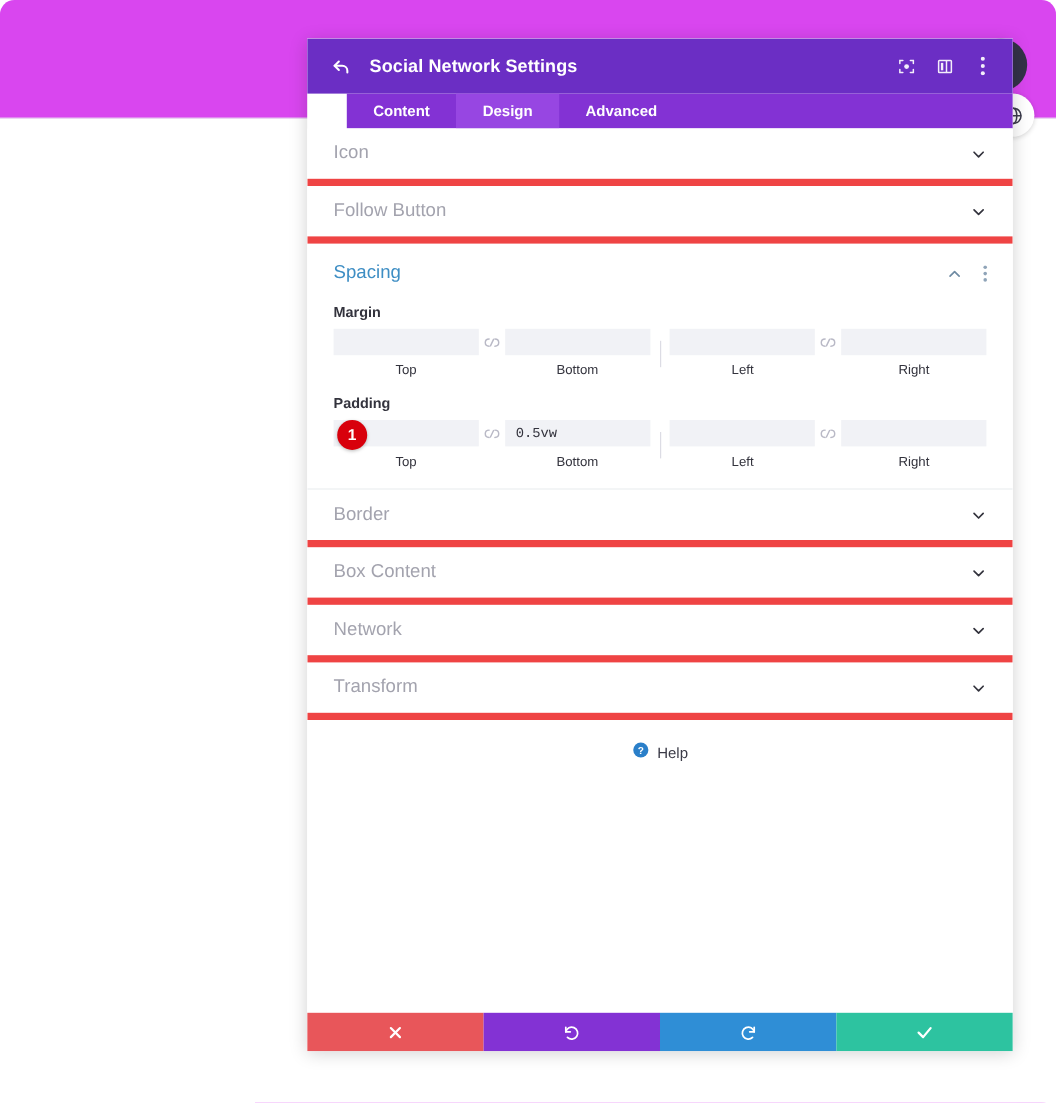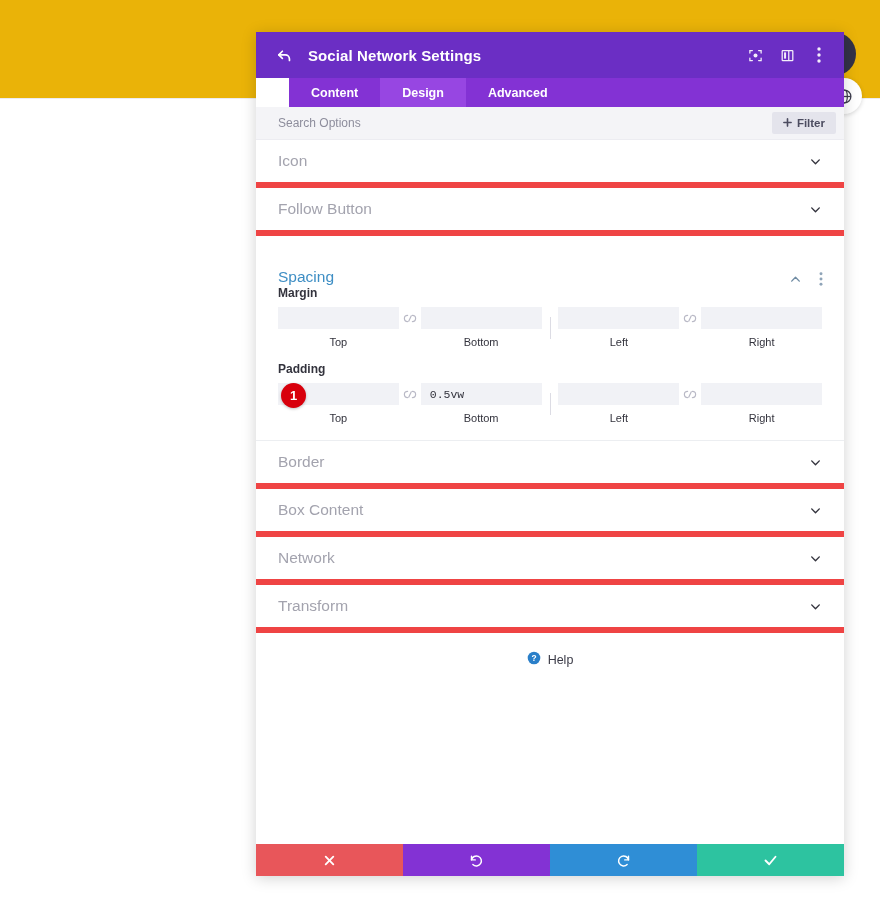--- a/index.html
+++ b/index.html
@@ -2,21 +2,21 @@
 <html><head>
 <meta charset="utf-8">
 <style>
   * { box-sizing: border-box; margin: 0; padding: 0; }
   html, body {
     width: 880px; height: 919px;
     background: #ffffff;
     font-family: "Liberation Sans", sans-serif;
     overflow: hidden;
   }
-  #root { position: relative; width: 880px; height: 919px; background: #eab308; }
+  #root { position: relative; width: 880px; height: 919px; background: #d946ef; border-radius: 12px; }
 
   
   .bg-strip {
     position: absolute; left: 0; top: 98px; width: 880px; height: 1px;
     background: #ececf1;
   }
   .bg-strip2 {
     position: absolute; left: 0; top: 99px; width: 880px; height: 820px;
     background: #ffffff;
   }
@@ -99,21 +99,21 @@
     cursor: pointer;
   }
   .accordion .acc-label {
     flex: 1 1 auto; font-size: 15.5px; color: #a3a3ae; font-weight: normal;
   }
   .chev { width: 14px; height: 14px; display:flex; align-items:center; justify-content:center; }
 
   
   .section-open { border-bottom: 1px solid #eceef1; padding-bottom: 16px; }
   .sec-head {
-    height: 50px; display: flex; align-items: flex-end; padding: 0 16px 0 22px;
+    height: 50px; display: flex; align-items: center; padding: 0 16px 0 22px;
   }
   .sec-title { flex: 1 1 auto; font-size: 15.5px; color: #3e8ec4; }
   .sec-acts { display: flex; align-items: center; gap: 12px; }
 
   .group { padding: 0 22px; position: relative; }
   .group-label {
     font-size: 12px; color: #33333d; font-weight: bold; margin-bottom: 7px;
   }
   .fields {
     display: flex; align-items: stretch;
@@ -213,32 +213,20 @@
         </span>
       </div>
     </div>
 
     <div class="tabs">
       <div class="tab">Content</div>
       <div class="tab active">Design</div>
       <div class="tab">Advanced</div>
     </div>
 
-    <div class="searchbar">
-      <input class="search-input" type="text" placeholder="Search Options" style="">
-      <button class="filter-btn">
-        <span>
-          <svg width="9" height="9" viewBox="0 0 10 10" stroke="#4c4c60" stroke-width="1.8" stroke-linecap="round">
-            <line x1="5" y1="1" x2="5" y2="9"></line>
-              <line x1="1" y1="5" x2="9" y2="5"></line>
-          </svg>
-        </span>
-        <span>Filter</span>
-      </button>
-    </div>
 
     <div class="panel-body">
 
       <div class="accordion">
         <span class="acc-label">Icon</span>
         <span class="chev">
           <svg width="13" height="13" viewBox="0 0 24 24" fill="none" stroke="#33333d" stroke-width="2.6" stroke-linecap="round" stroke-linejoin="round">
               <polyline points="5,9 12,16 19,9"></polyline>
             </svg>
         </span>

